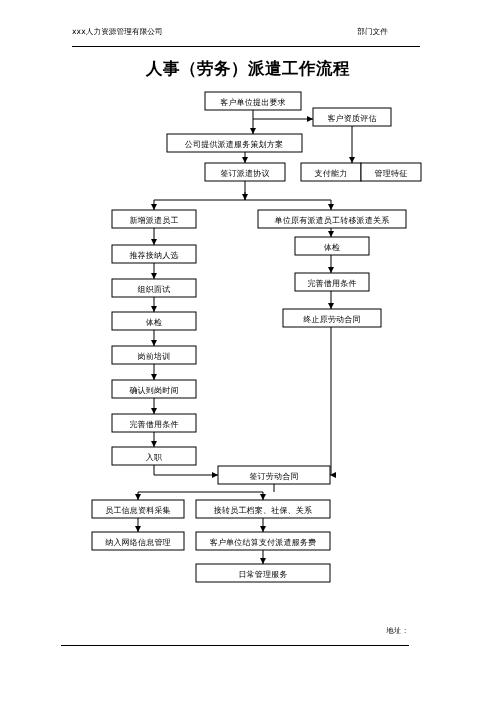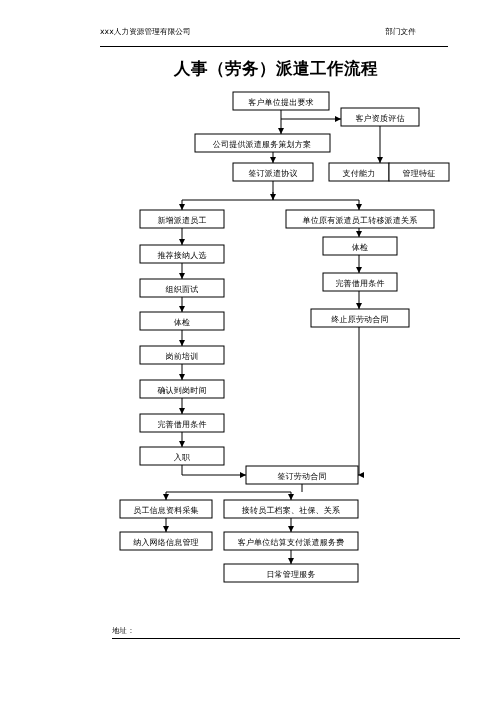--- a/index.html
+++ b/index.html
@@ -11,21 +11,20 @@
     width: 496px;
     height: 702px;
     font-family: "DejaVu Sans", "Liberation Sans", sans-serif;
     color: #000000;
     position: relative;
     overflow: hidden;
   }
   .page {
     position: absolute;
     inset: 0;
-    margin-left: 28px;
   }
   
   .doc-header {
     position: absolute;
     left: 72px;
     top: 26px;
     width: 348px;
     height: 20px;
     border-bottom: 1.6px solid #000;
     display: flex;
@@ -80,26 +79,26 @@
     letter-spacing: 0.2px;
   }
   .conn {
     stroke: #000000;
     stroke-width: 1;
     fill: none;
   }
   
   .doc-footer {
     position: absolute;
-    left: 84px;
+    left: 61px;
     top: 626px;
     width: 348px;
     border-bottom: 1.8px solid #000;
-    padding-bottom: 2px;
-    text-align: left;
+    padding-bottom: 9px;
+    text-align: right;
   }
   .doc-footer .f-line {
     font-size: 7.4px;
     line-height: 10px;
     letter-spacing: 0.2px;
     white-space: pre;
   }
 </style>
 </head>
 <body>

